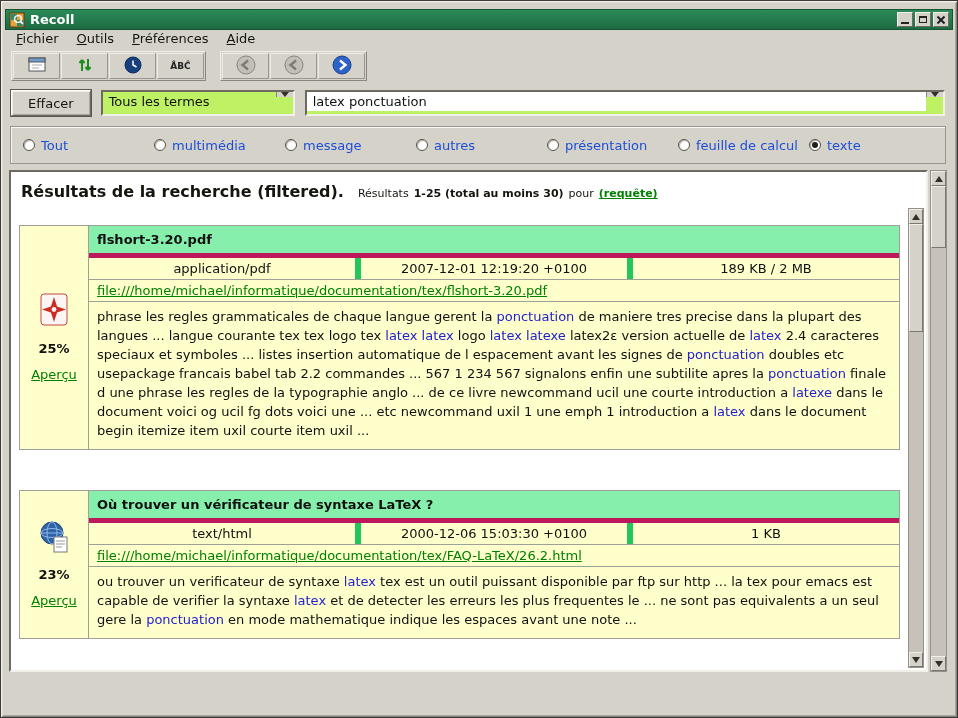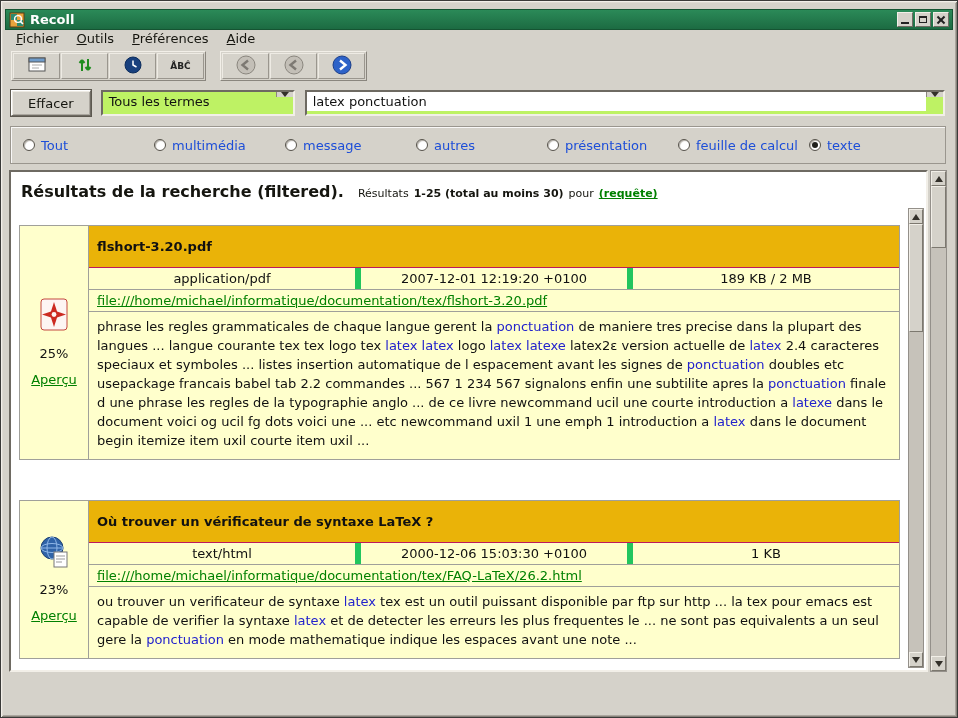--- a/index.html
+++ b/index.html
@@ -106,23 +106,23 @@
   .glink { color: #008000; text-decoration: underline; cursor: pointer; }
   .glink.bold { font-weight: bold; }
 
   .entry { display: flex; margin: 24px 26px 0 8px; }
   .entry-2 { margin-top: 40px; }
   .side {
     width: 70px; flex: none; background: #ffffcc; border: 1px solid #a0a09a;
     display: flex; flex-direction: column; align-items: center; justify-content: center; gap: 11px;
     text-align: center;
   }
-  .pct { font-weight: normal; }
+  .pct { font-weight: bold; }
   .entry-main { flex: 1; border: 1px solid #a0a09a; border-left: none; min-width: 0; }
-  .row-title { background: #eab308; font-weight: bold; padding: 13px 8px; border-bottom: 1px solid #be185d; }
+  .row-title { background: #86efac; font-weight: bold; padding: 6px 8px; border-bottom: 5px solid #be185d; }
   .row-info { display: flex; background: #ffffcc; border-bottom: 1px solid #a0a09a; }
   .row-info .cell { flex: 1; text-align: center; padding: 3px 4px; border-right: 6px solid #22c55e; white-space: nowrap; overflow: hidden; }
   .row-info .cell.last { border-right: none; }
   .row-url { background: #ffffcc; padding: 3px 8px; border-bottom: 1px solid #a0a09a; white-space: nowrap; overflow: hidden; }
   .row-abs { background: #ffffcc; padding: 5px 8px 9px 8px; line-height: 19px; color: #111; }
   .row-abs .hl { color: #2222cc; }
 
   
   .sb { display: flex; flex-direction: column; background: #c6c2ba; border: 1px solid #94908a; }
   .sb-outer { width: 17px; margin-left: 2px; }

